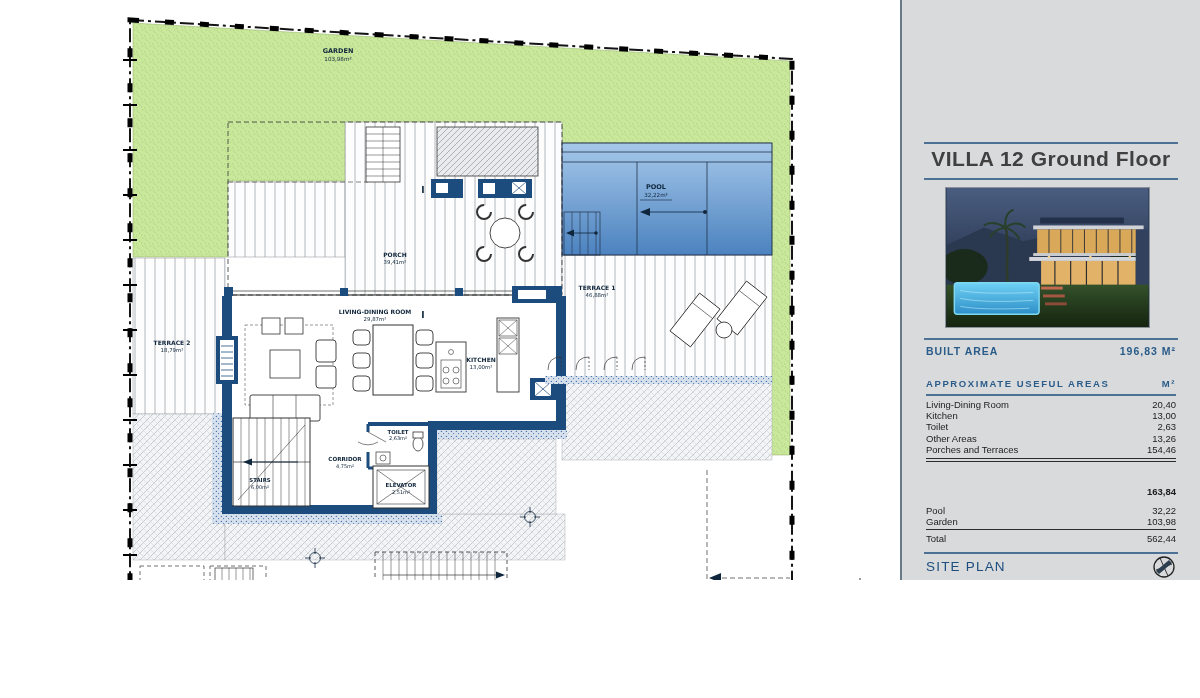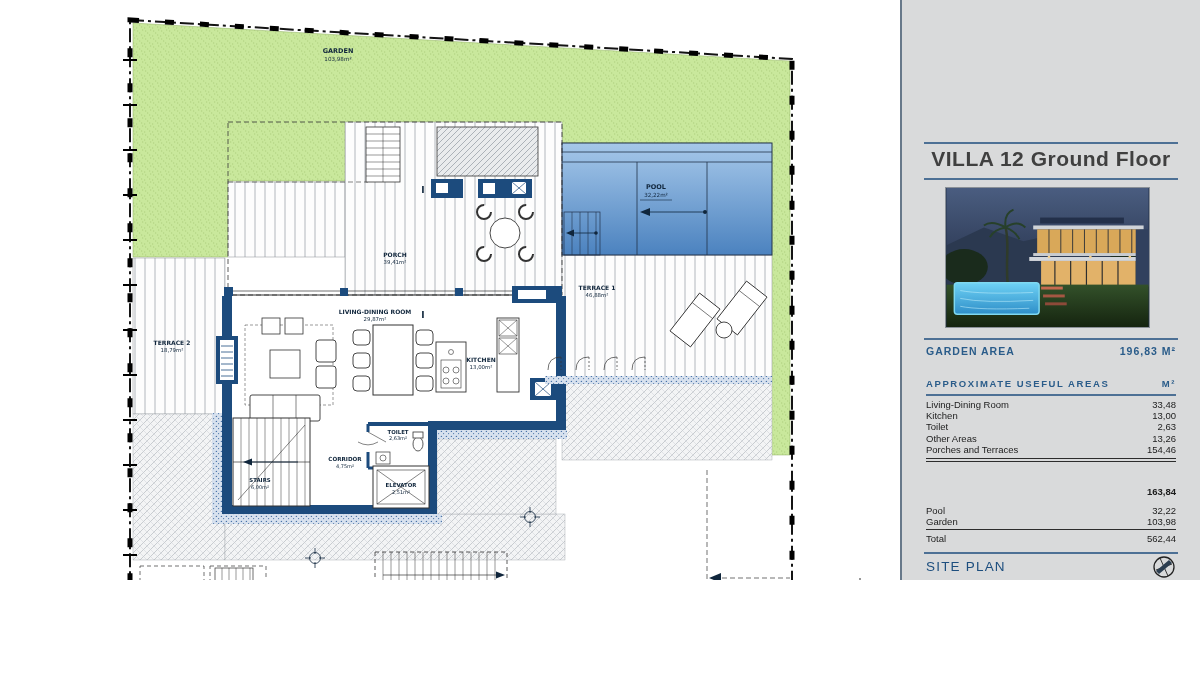--- a/index.html
+++ b/index.html
@@ -389,32 +389,32 @@
         <rect x="98" y="108" width="22" height="3" fill="#a55743"></rect>
         <rect x="100" y="116" width="22" height="3" fill="#8d4a39"></rect>
         <circle cx="104" cy="70" r="1.4" fill="#f3cf8f"></circle>
         <circle cx="146" cy="70" r="1.4" fill="#f3cf8f"></circle>
         <circle cx="186" cy="70" r="1.4" fill="#f3cf8f"></circle>
       </svg>
     </figure>
 
     <div class="rule r3"></div>
     <div class="built">
-      <span>GARDEN AREA</span>
+      <span>BUILT AREA</span>
       <span>196,83 M²</span>
     </div>
 
     <div class="areas">
       <div class="hd">
         <span>APPROXIMATE USEFUL AREAS</span>
         <span>M²</span>
       </div>
       <div class="arow">
         <span>Living-Dining Room</span>
-          <span>33,48</span>
+          <span>20,40</span>
       </div>
       <div class="arow">
         <span>Kitchen</span>
           <span>13,00</span>
       </div>
       <div class="arow">
         <span>Toilet</span>
           <span>2,63</span>
       </div>
       <div class="arow">

